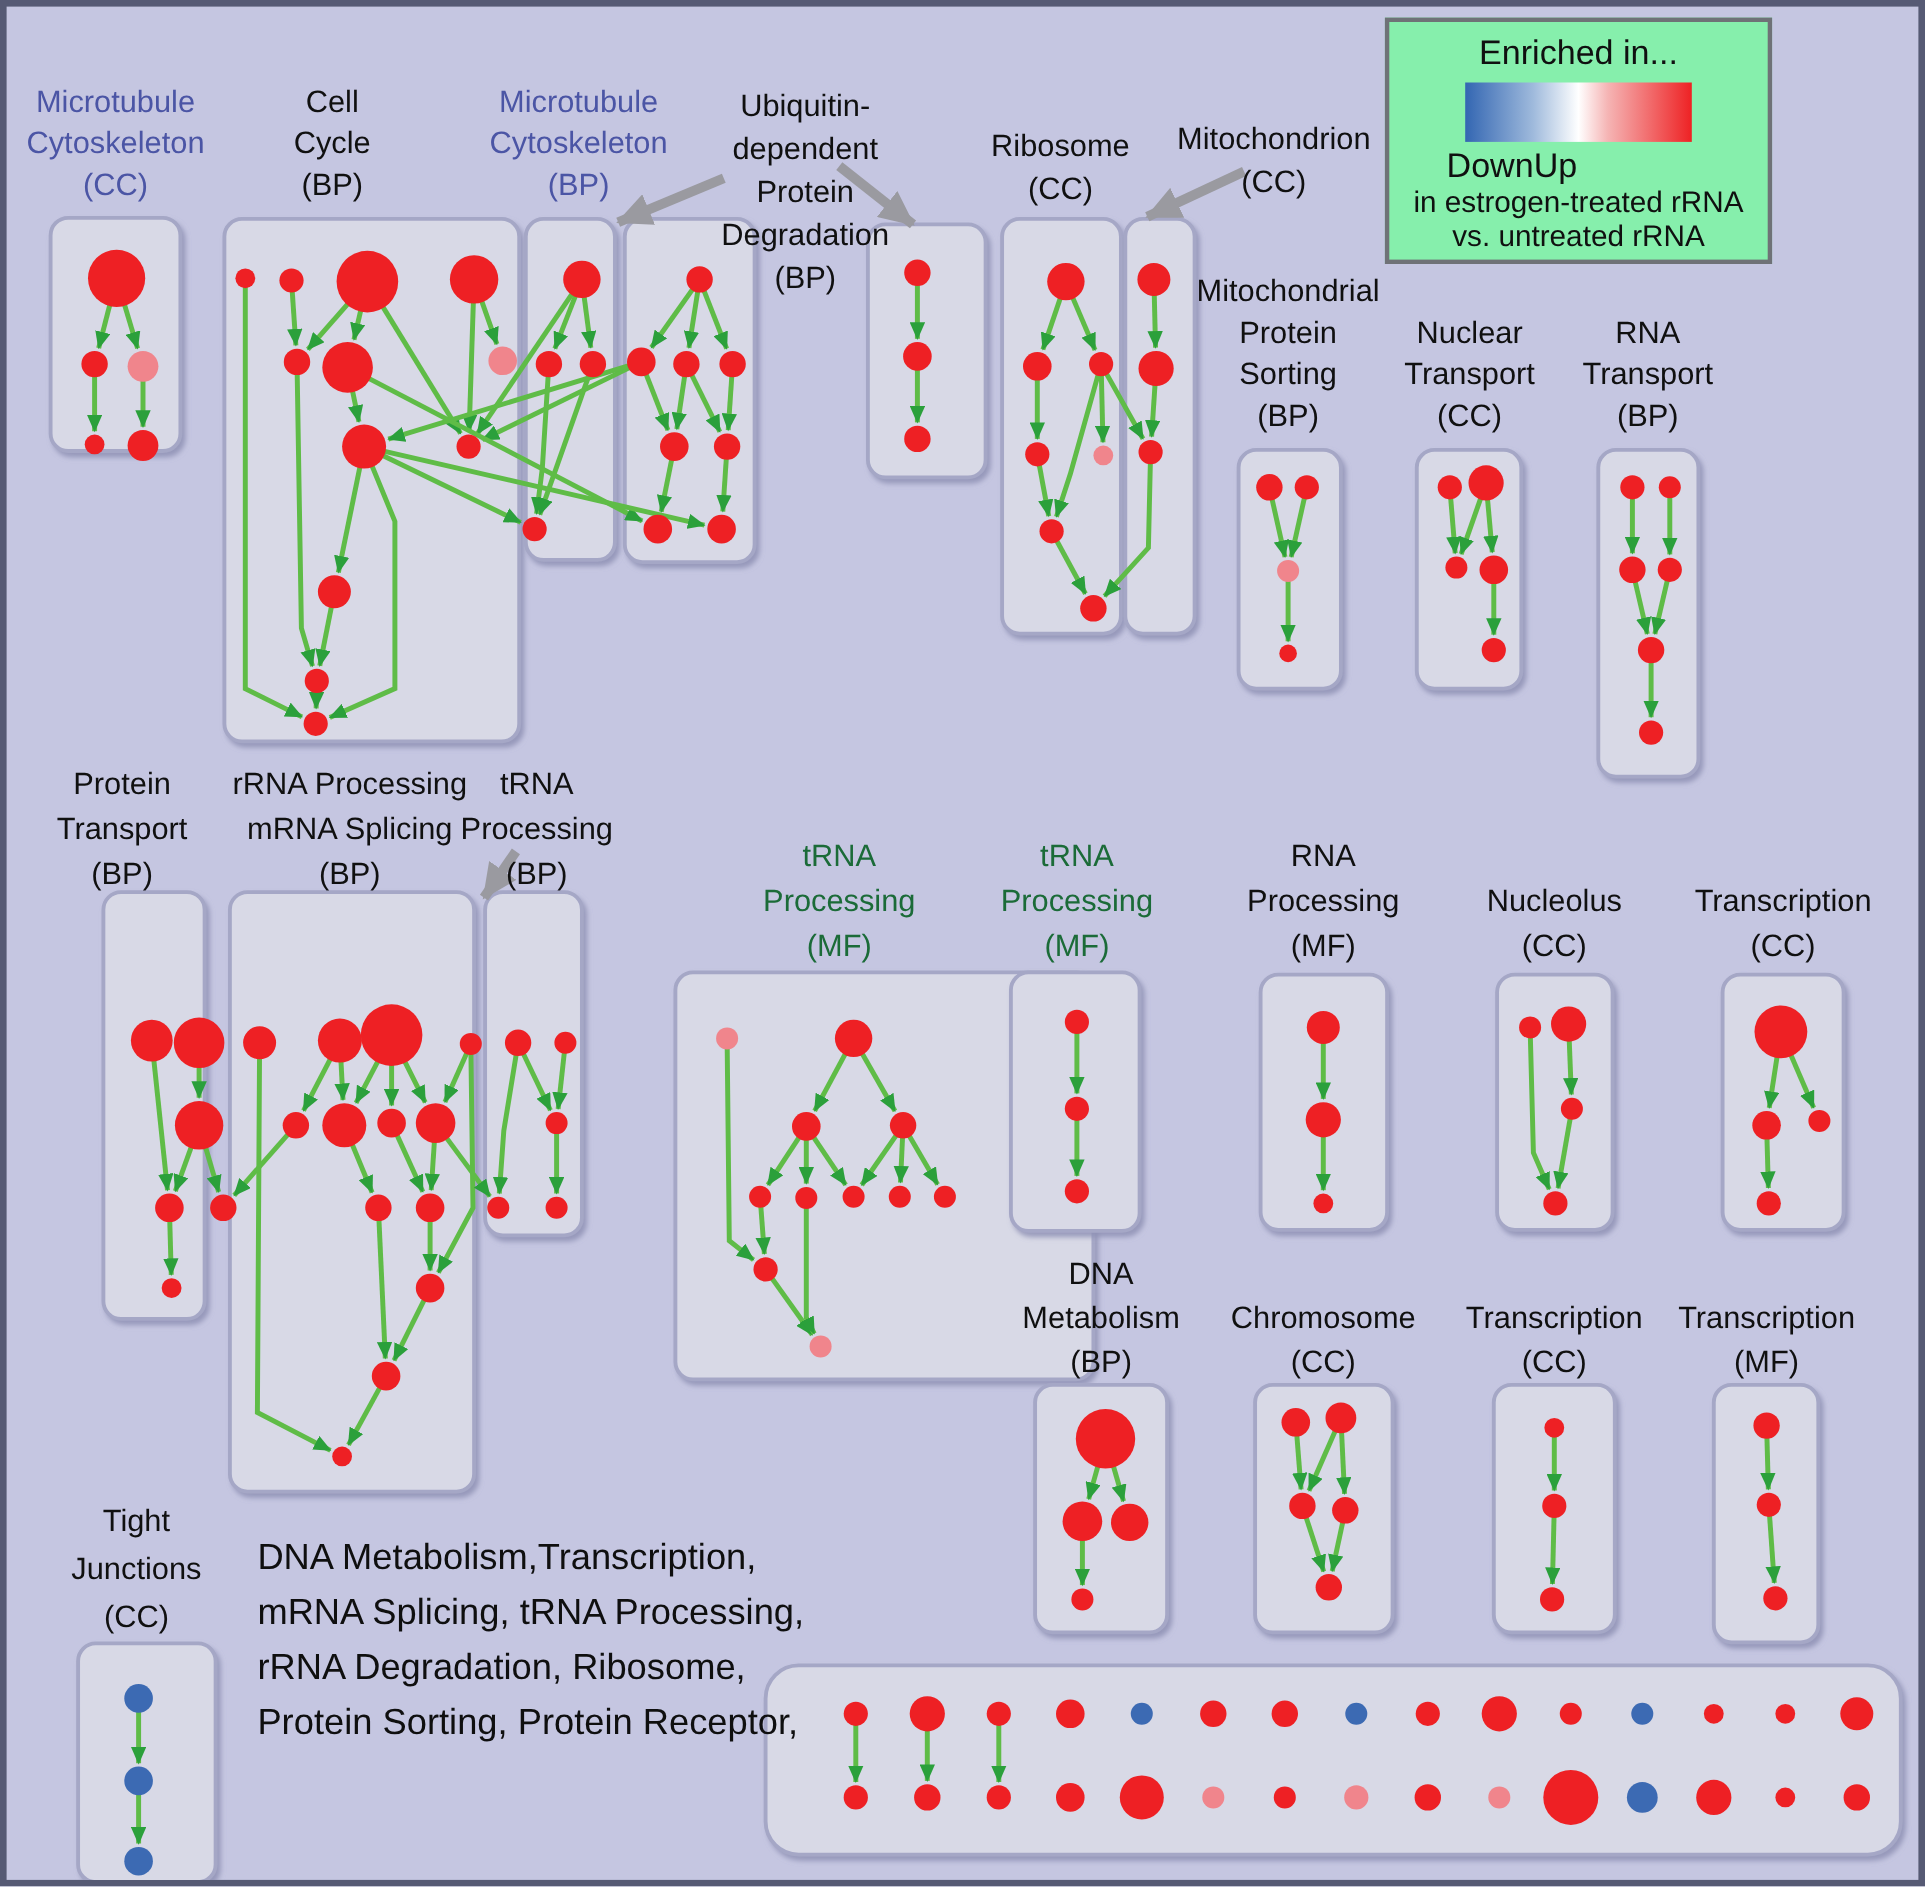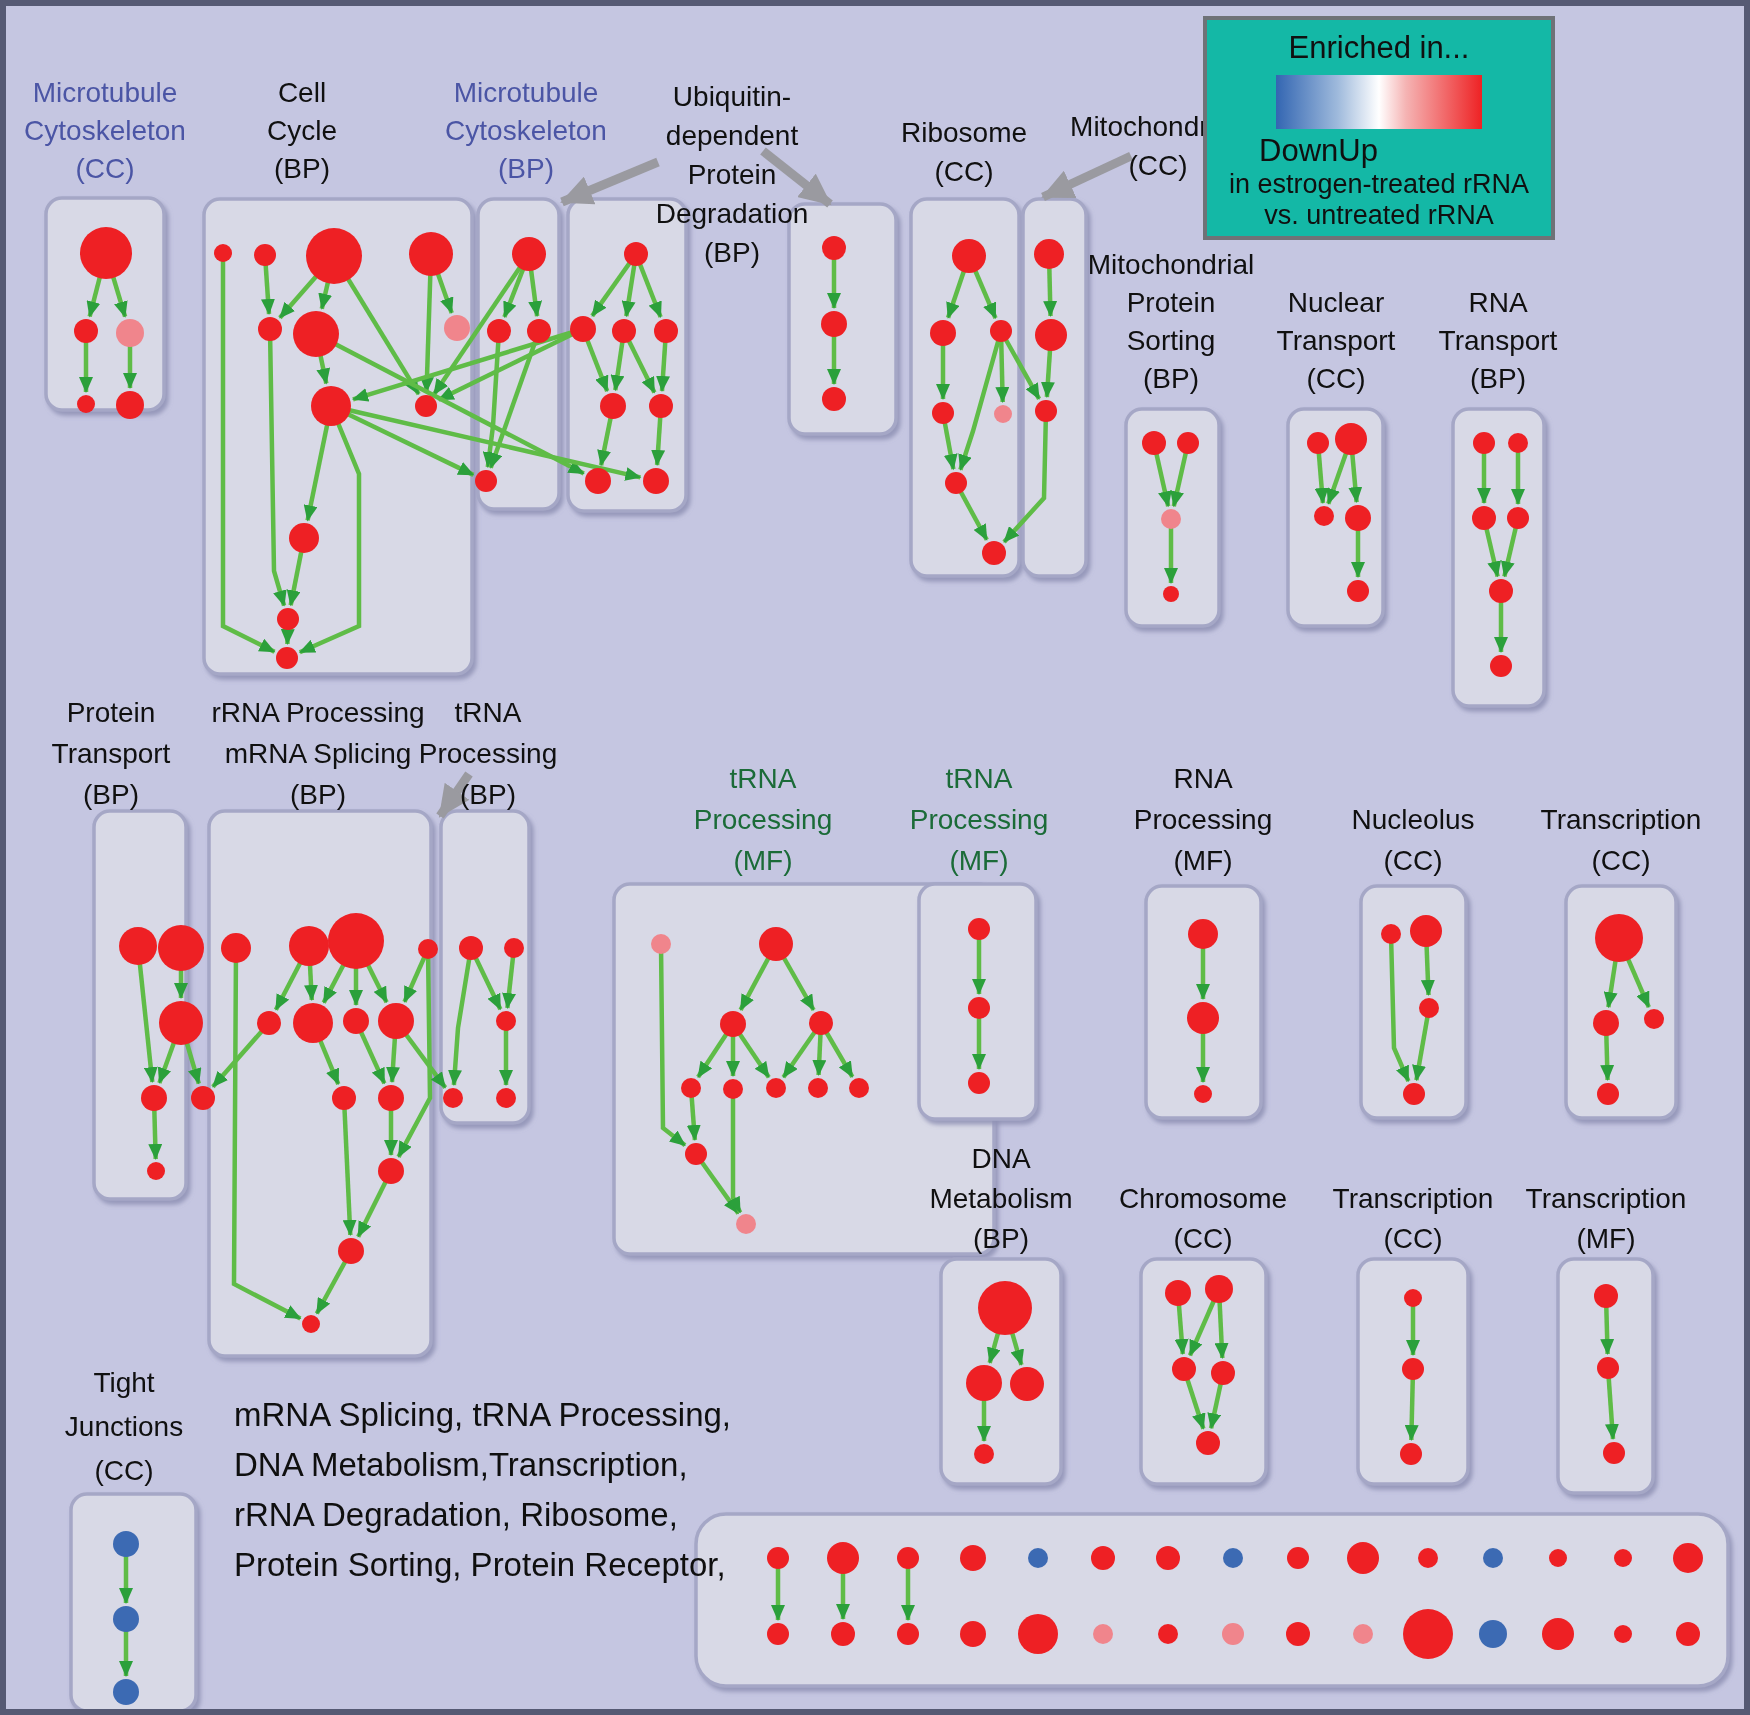--- a/index.html
+++ b/index.html
@@ -1,22 +1,22 @@
 <!DOCTYPE html>
 <html><head>
 <meta charset="utf-8">
 <style>
   html,body { margin:0; padding:0; background:#ffffff; font-family:"Liberation Sans", sans-serif; }
   .stage { position:relative; width:1750px; height:1715px; background:#c5c6e1;
            border:6px solid #565a74; box-sizing:border-box; overflow:hidden; }
   #scene { position:absolute; left:0; top:0; z-index:1; }
   #scene text { font-family:"Liberation Sans", sans-serif; }
   .overlay { position:absolute; z-index:2; }
-  .legend { left:1197px; top:10px; width:352px; height:224px; border:4px solid #6f7277;
-            background:#14b8a6; box-sizing:border-box; text-align:center; color:#101010; }
+  .legend { left:1253px; top:10px; width:352px; height:224px; border:4px solid #6f7277;
+            background:#86efac; box-sizing:border-box; text-align:center; color:#101010; }
   .legend-title { font-size:31px; margin-top:10px; }
   .legend-bar { width:206px; height:54px; margin:9px auto 4px;
                 background:linear-gradient(90deg,#3366b2 0%,#9fbadc 30%,#ffffff 50%,#f5b4b4 63%,#ee2224 100%); }
   .legend-scale { display:flex; padding:0 52px; font-size:31px; }
   .legend-caption { font-size:27px; line-height:31px; }
   .textblock { left:228px; top:1384px; font-size:33px; line-height:50px; color:#0f0f0f; white-space:nowrap; }
 </style>
 </head>
 <body>
 
@@ -418,18 +418,18 @@
     <div class="legend-bar"></div>
     <div class="legend-scale">
       <span>Down</span>
       <span>Up</span>
     </div>
     <div class="legend-caption">in estrogen-treated rRNA</div>
     <div class="legend-caption">vs. untreated rRNA</div>
   </div>
 
   <div class="overlay textblock">
+    <div>DNA Metabolism,Transcription,</div>
     <div>mRNA Splicing, tRNA Processing,</div>
-    <div>DNA Metabolism,Transcription,</div>
     <div>rRNA Degradation, Ribosome,</div>
     <div>Protein Sorting, Protein Receptor,</div>
   </div>
 </div>
 
 </body></html>

